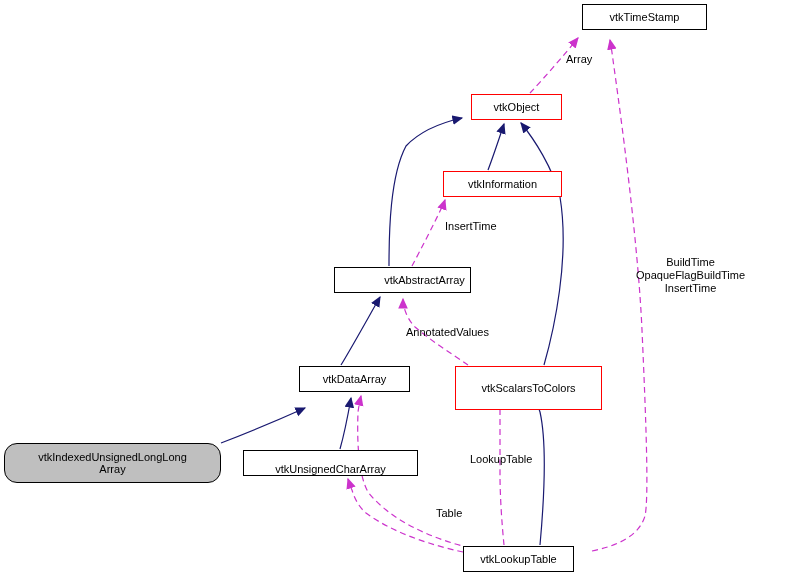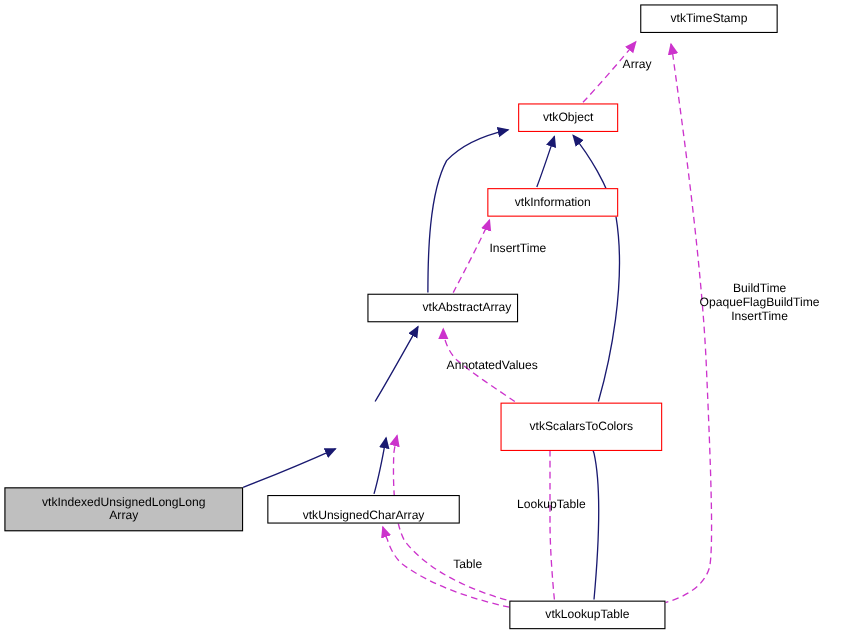--- a/index.html
+++ b/index.html
@@ -134,45 +134,48 @@
   </div>
 
   <div class="node red" style="left:411px; top:171px; width:119px; height:26px;margin-left:32px;">
     <span>vtkInformation</span>
   </div>
 
   <div class="node" style="left:334px; top:267px; width:137px; height:26px;padding-left:44px;">
     <span>vtkAbstractArray</span>
   </div>
 
+  <div class="node" style="left:299px; top:366px; width:111px; height:26px;">
+    <span>vtkDataArray</span>
+  </div>
 
   <div class="node red" style="left:455px; top:366px; width:147px; height:44px;">
     <span>vtkScalarsToColors</span>
   </div>
 
-  <div class="node filled" style="left:4px; top:443px; width:217px; height:40px;">
+  <div class="node filled" style="left:4px; top:443px; width:217px; height:40px;border-radius:13px;">
     <span>vtkIndexedUnsignedLongLong
 Array</span>
   </div>
 
   <div class="node" style="left:243px; top:450px; width:175px; height:26px;align-items:flex-end;">
     <span>vtkUnsignedCharArray</span>
   </div>
 
-  <div class="node" style="left:463px; top:546px; width:142px; height:26px;">
+  <div class="node" style="left:463px; top:546px; width:111px; height:26px;">
     <span>vtkLookupTable</span>
   </div>
 
   <div class="edge-label" style="left:566px; top:53px;">Array</div>
 
   <div class="edge-label" style="left:445px; top:220px;">InsertTime</div>
 
   <div class="edge-label" style="left:636px; top:256px;">BuildTime
 OpaqueFlagBuildTime
 InsertTime</div>
 
   <div class="edge-label" style="left:406px; top:326px;">AnnotatedValues</div>
 
   <div class="edge-label" style="left:470px; top:453px;">LookupTable</div>
 
-  <div class="edge-label" style="left:412px; top:507px;">Table</div>
+  <div class="edge-label" style="left:436px; top:507px;">Table</div>
 
 </div>
 
 </body></html>

